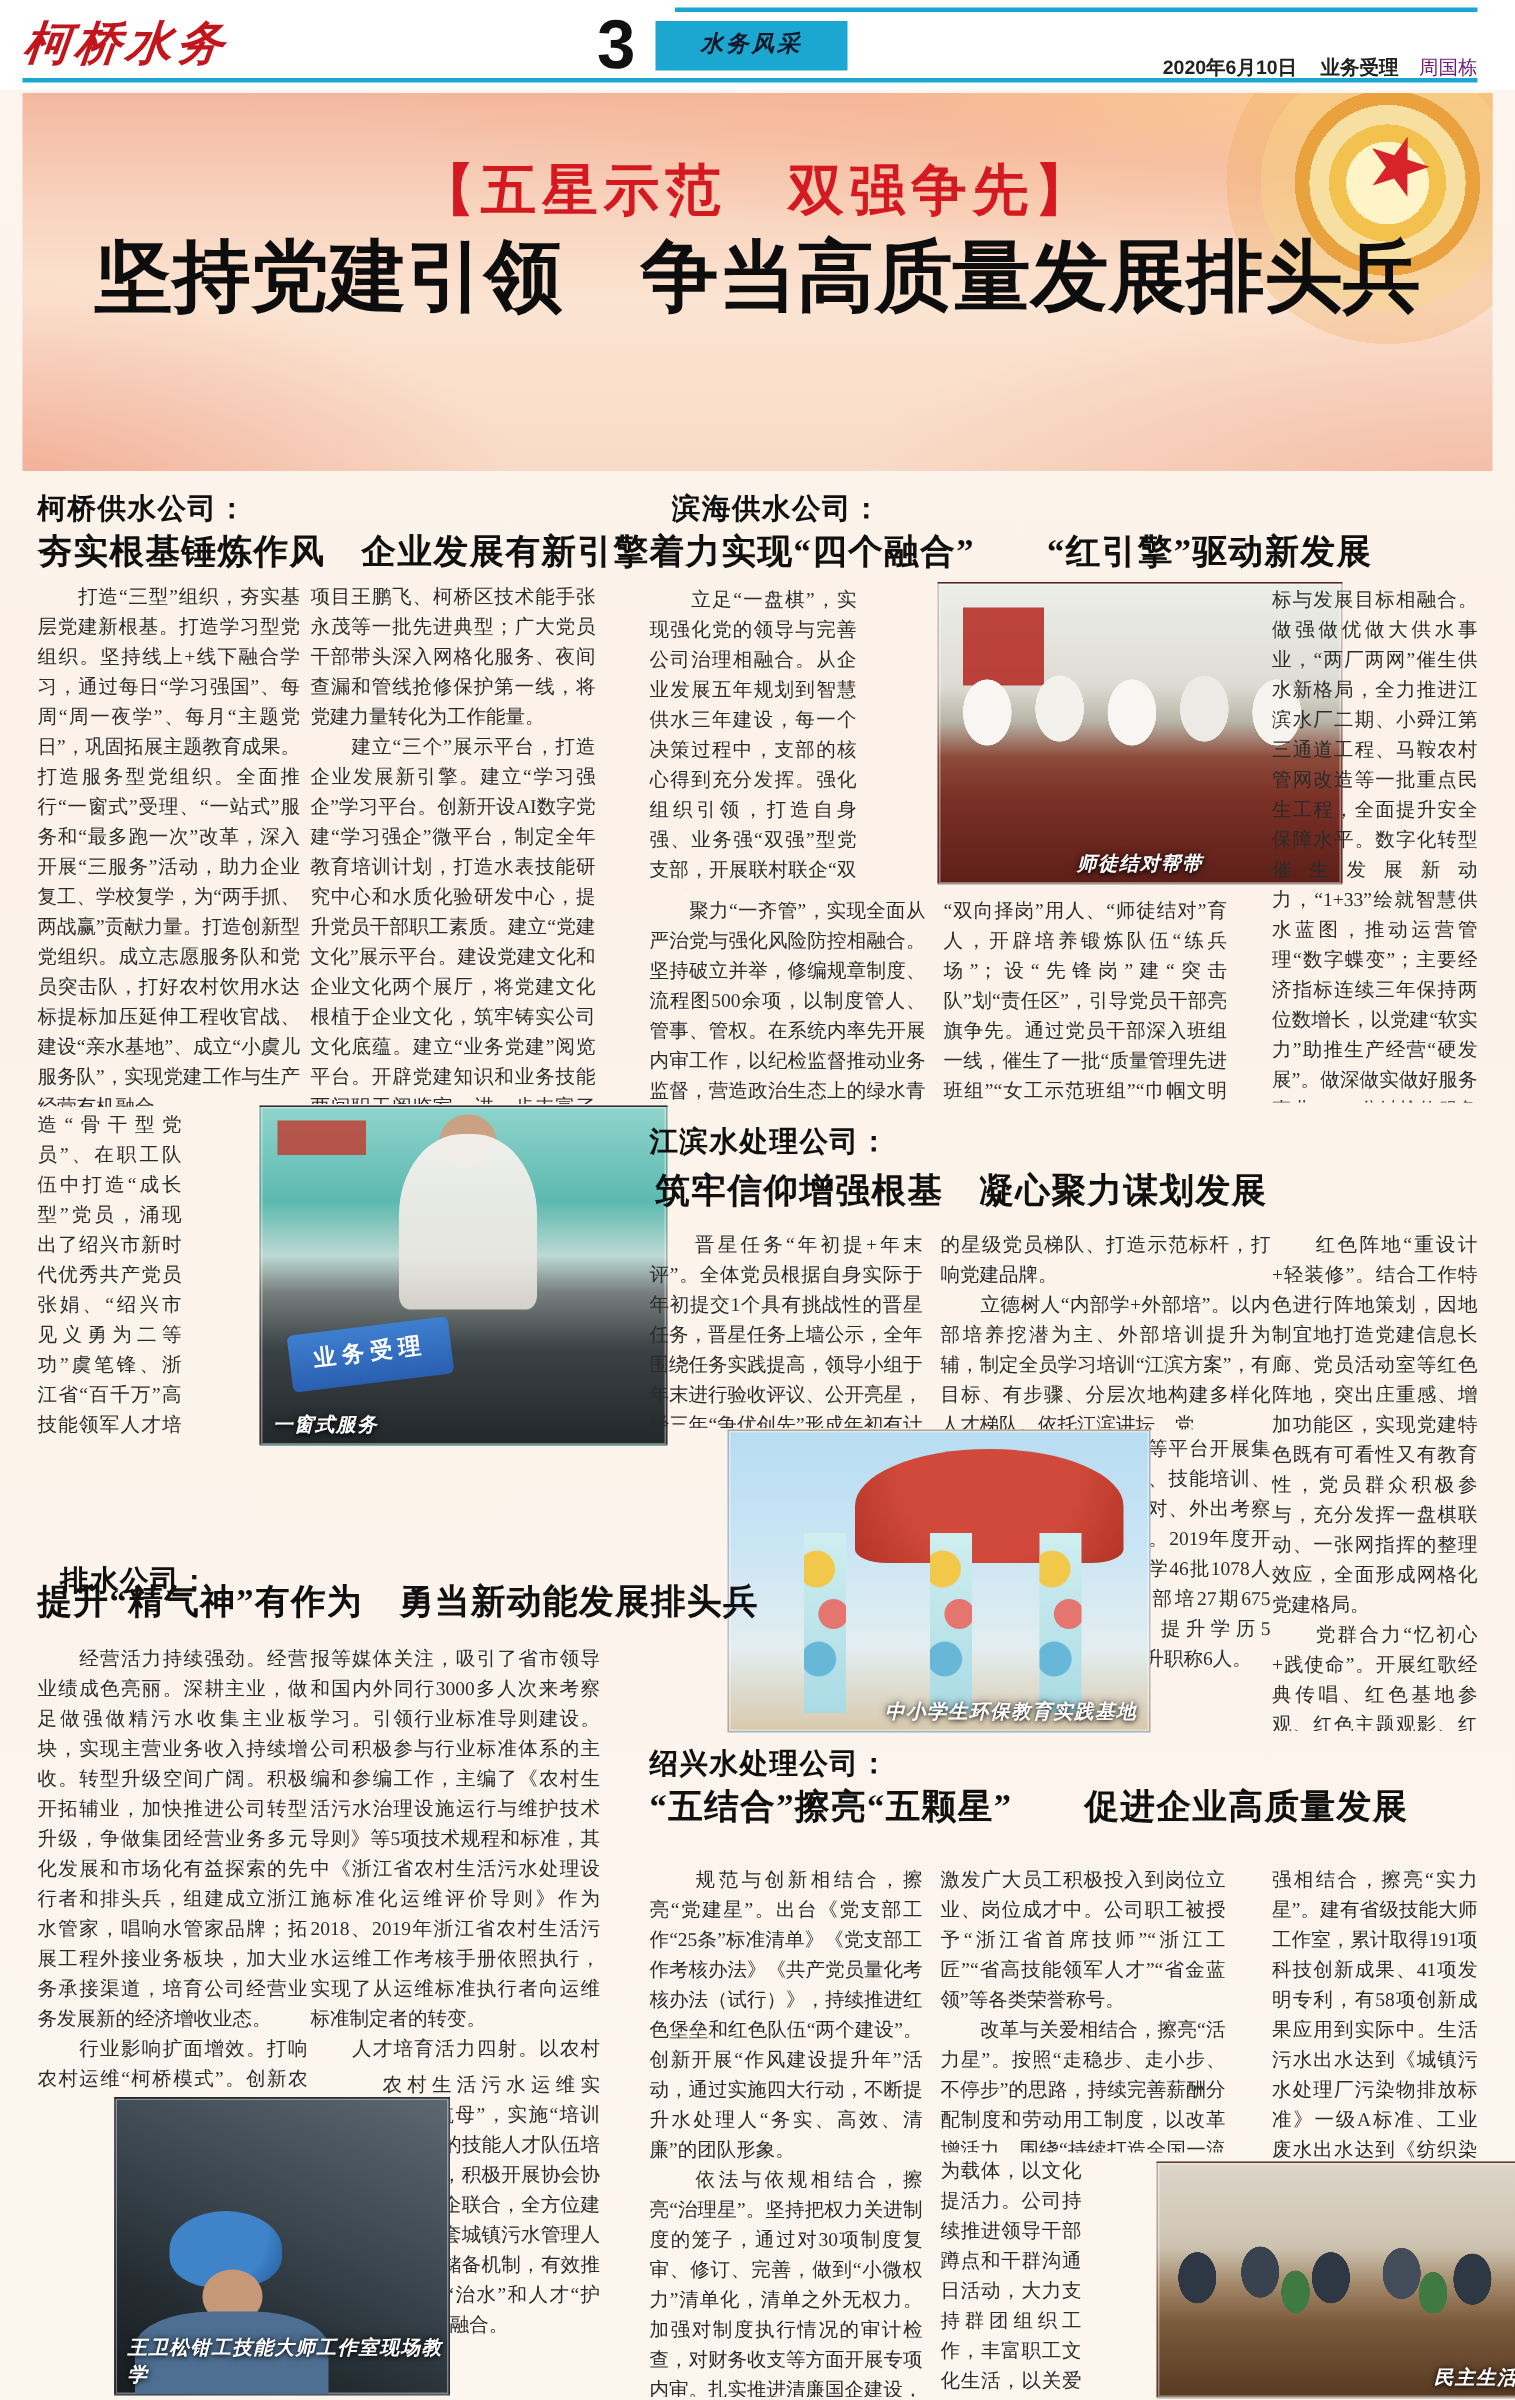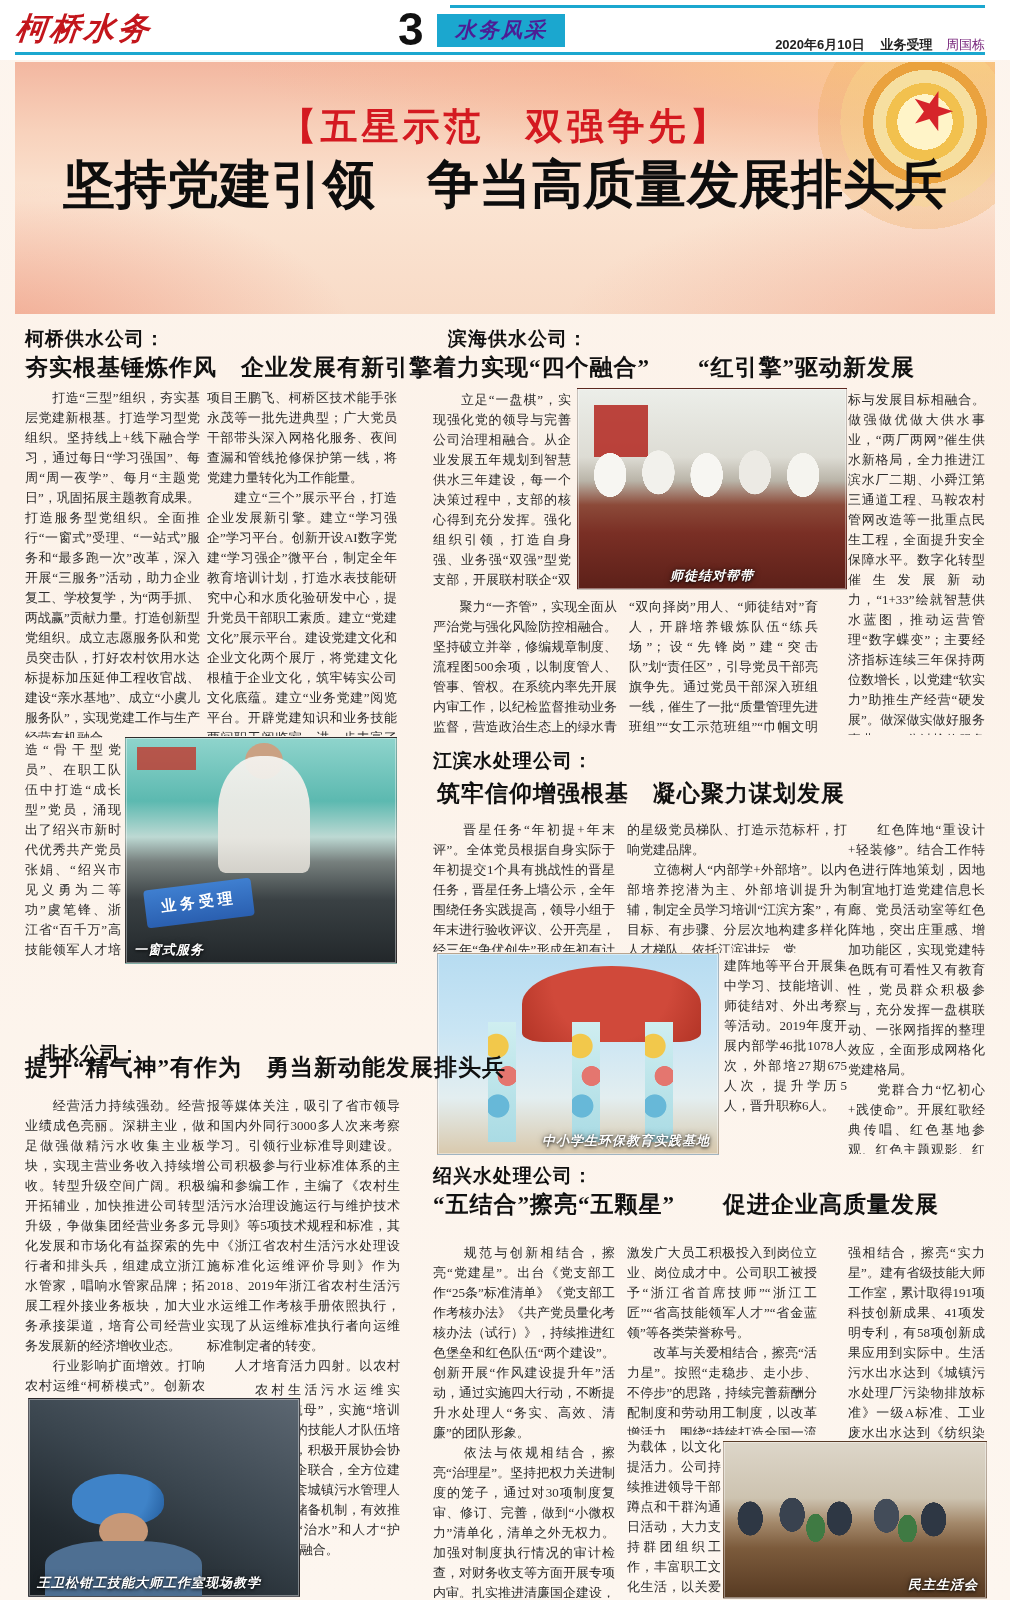--- a/index.html
+++ b/index.html
@@ -8,21 +8,21 @@
     background:linear-gradient(180deg,#fdf5ee 0%,#fcf2e9 30%,#fdf6ef 100%);
     font-family:"Liberation Serif","DejaVu Serif",serif;color:#2b2b2b;
   }
   
   .hdr{position:absolute;left:0;top:0;width:1010px;height:60px;background:#fff;}
   .logo{position:absolute;left:16px;top:8px;font-size:31px;font-weight:bold;font-style:italic;
         color:#c3161c;letter-spacing:3px;transform:skewX(-6deg);}
   .pageno{position:absolute;left:398px;top:2px;font-size:46px;font-weight:900;
         font-family:"Liberation Sans","DejaVu Sans",sans-serif;color:#111;}
   .badge{position:absolute;left:437px;top:14px;width:128px;height:33px;background:#1ba7cf;
-        color:#4c1d95;font-size:21px;font-weight:bold;font-style:italic;text-align:center;
+        color:#0f172a;font-size:15px;font-weight:bold;font-style:italic;text-align:center;
         line-height:33px;letter-spacing:2px;}
   .topline{position:absolute;left:450px;top:5px;width:535px;height:3px;background:#1ba7cf;}
   .dateline{position:absolute;right:25px;top:36px;font-size:13px;color:#222;
         font-family:"Liberation Sans","DejaVu Sans",sans-serif;}
   .dateline b{font-weight:bold;}
   .dateline .editor-name{margin-left:10px;color:#701a75;}
   .fullline{position:absolute;left:15px;top:52px;width:970px;height:3px;background:#1ba7cf;}
   
   .masthead{position:absolute;left:15px;top:62px;width:980px;height:252px;overflow:hidden;
     background:
@@ -45,21 +45,21 @@
   .ednote{position:absolute;left:110px;top:165px;width:780px;color:#c53a30;
     font-size:16.5px;line-height:1.62;text-align:justify;}
   .ednote .note-label{font-weight:bold;margin-left:2em;}
   
   .co{position:absolute;font-size:19px;font-weight:bold;color:#101010;letter-spacing:1px;}
   .ah{position:absolute;font-size:23px;font-weight:bold;color:#101010;letter-spacing:1px;}
   .tcol{position:absolute;font-size:13px;line-height:20px;text-align:justify;
     white-space:pre-line;overflow:hidden;color:#2b2b2b;}
   
   .photo{position:absolute;overflow:hidden;border:1px solid rgba(90,60,50,.25);
-    box-shadow:0 0 0 1px rgba(255,255,255,.4) inset;}
+    box-shadow:0 0 0 1px rgba(255,255,255,.4) inset;margin-left:48px;}
   .pcap{position:absolute;bottom:4px;right:8px;color:#fff;font-style:italic;font-weight:bold;
     font-size:13px;letter-spacing:1px;text-shadow:0 1px 3px rgba(0,0,0,.85),0 0 6px rgba(0,0,0,.5);}
   .pcap.left{left:8px;right:auto;}
   .pcap.center{left:0;right:0;text-align:center;}
   .ph1{background:linear-gradient(180deg,#8fd4cc 0%,#5cb9b0 28%,#bdd9d3 44%,#77807e 55%,#3a4144 72%,#22272a 100%);}
   .ph1-person{position:absolute;left:34%;top:8%;width:34%;height:52%;border-radius:46% 46% 8% 8%;
     background:linear-gradient(180deg,#f4f2ee 0%,#e8e6e0 70%,#d9d6cf 100%);opacity:.95;}
   .ph1-head{position:absolute;left:44%;top:2%;width:14%;height:16%;border-radius:50%;
     background:#caa183;}
   .ph1-banner{position:absolute;left:4%;top:4%;width:22%;height:10%;background:#c2372c;opacity:.8;}
@@ -175,21 +175,21 @@
   </section>
 
   <section>
     <h2 class="co" style="left:25px;top:1026px;margin:15px;font-family:Liberation Mono, monospace;">排水公司：</h2>
     <h3 class="ah" style="left:25px;top:1052px;margin:0;">提升“精气神”有作为　勇当新动能发展排头兵</h3>
     <div class="tcol" style="left:25px;top:1096px;width:180px;height:300px;">　　经营活力持续强劲。经营业绩成色亮丽。深耕主业，做足做强做精污水收集主业板块，实现主营业务收入持续增收。转型升级空间广阔。积极开拓辅业，加快推进公司转型升级，争做集团经营业务多元化发展和市场化有益探索的先行者和排头兵，组建成立浙江水管家，唱响水管家品牌；拓展工程外接业务板块，加大业务承接渠道，培育公司经营业务发展新的经济增收业态。
 　　行业影响扩面增效。打响农村运维“柯桥模式”。创新农村生活污水治理运维模式，成功探索了农村污水治理运维“柯桥模式”，得到了各级领导肯定，引起了人民日</div>
     <div class="tcol" style="left:207px;top:1096px;width:193px;height:282px;">报等媒体关注，吸引了省市领导和国内外同行3000多人次来考察学习。引领行业标准导则建设。公司积极参与行业标准体系的主编和参编工作，主编了《农村生活污水治理设施运行与维护技术导则》等5项技术规程和标准，其中《浙江省农村生活污水处理设施标准化运维评价导则》作为2018、2019年浙江省农村生活污水运维工作考核手册依照执行，实现了从运维标准执行者向运维标准制定者的转变。
 　　人才培育活力四射。以农村生活污水运维实训基地和国家级技能大师工作室为依托，融合打造完成“七区”“四室”“三中心”“一所”互为联动的国内首个</div>
     <div class="tcol" style="left:255px;top:1380px;width:145px;height:215px;">农村生活污水运维实训“新航母”，实施“培训+比武”的技能人才队伍培育模式，积极开展协会协作、校企联合，全方位建立了一套城镇污水管理人才队伍储备机制，有效推动智慧“治水”和人才“护水”有机融合。</div>
-    <div class="photo ph4" style="left:28px;top:1398px;width:222px;height:197px;padding-left:48px;">
+    <div class="photo ph4" style="left:28px;top:1398px;width:222px;height:197px;">
       <div class="ph4-helmet"></div>
       <div class="ph4-face"></div>
       <div class="ph4-body"></div>
       <span class="pcap left">王卫松钳工技能大师工作室现场教学</span>
     </div>
   </section>
 
   <section>
     <h2 class="co" style="left:433px;top:1163px;margin:0;">绍兴水处理公司：</h2>
     <h3 class="ah" style="left:433px;top:1189px;margin:0;">“五结合”擦亮“五颗星”　　促进企业高质量发展</h3>

